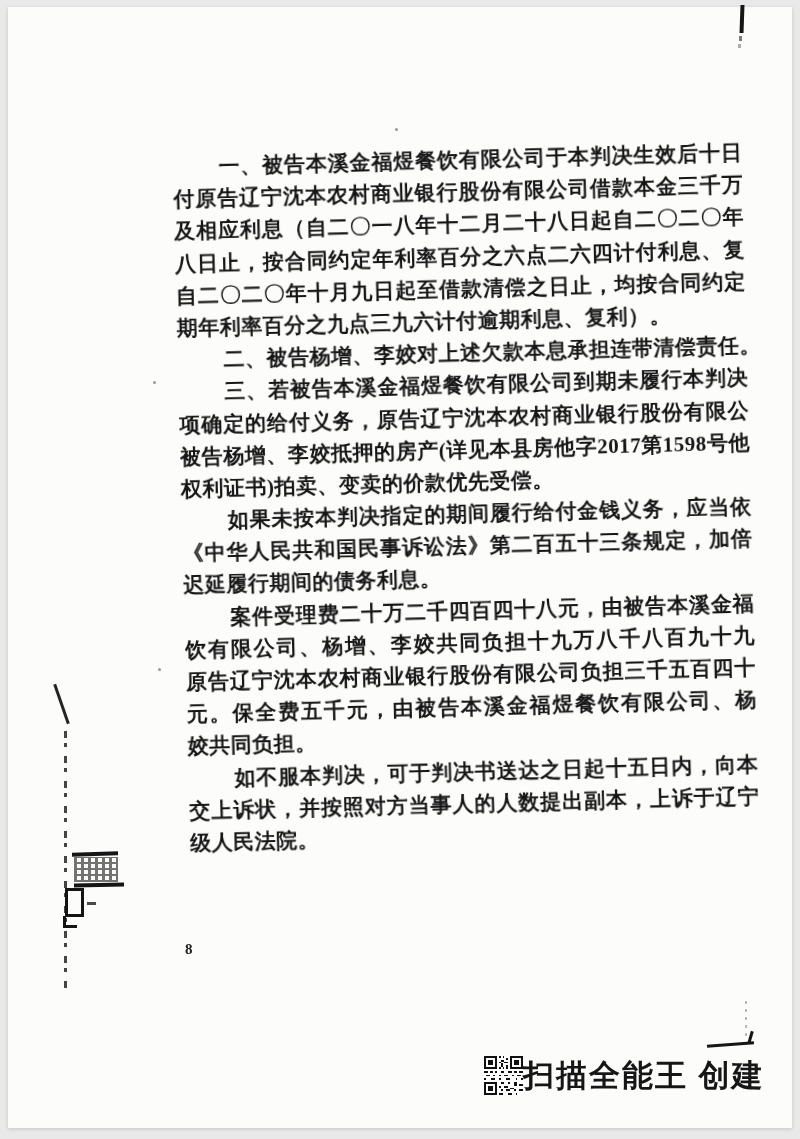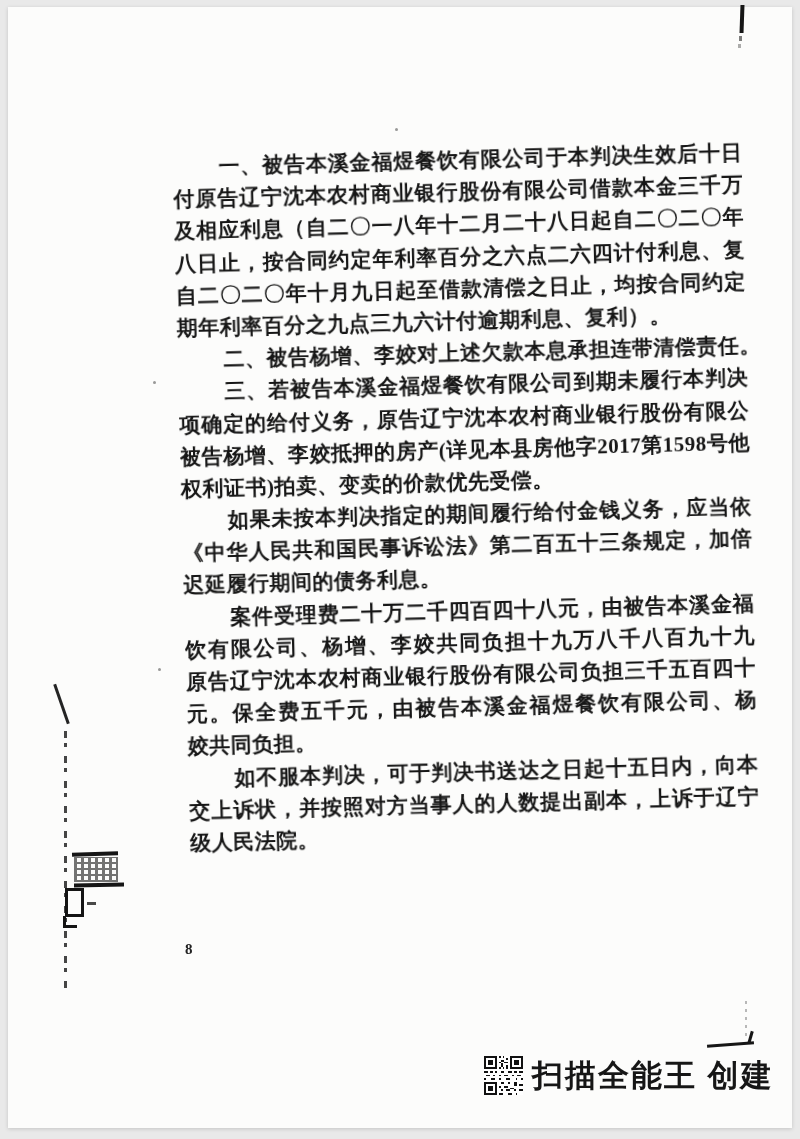--- a/index.html
+++ b/index.html
@@ -43,21 +43,21 @@
   .doc-line.indent{padding-left:46px;}
   
   .page-number{
     position:absolute;left:177px;top:934px;
     font-size:15px;font-weight:700;color:#222;
     filter:blur(.2px);
   }
   
   .footer{
     position:absolute;left:476px;top:1047px;
-    display:flex;align-items:center;gap:9px;
+    display:flex;align-items:center;
     color:#161616;
   }
   .footer .qr{display:block;filter:blur(.2px);}
   .footer .brand{
     font-family:"Liberation Sans","DejaVu Sans",sans-serif;
     font-weight:700;font-size:31px;letter-spacing:2px;
     filter:blur(.2px);
   }
   
   .art{position:absolute;background:#161616;}

